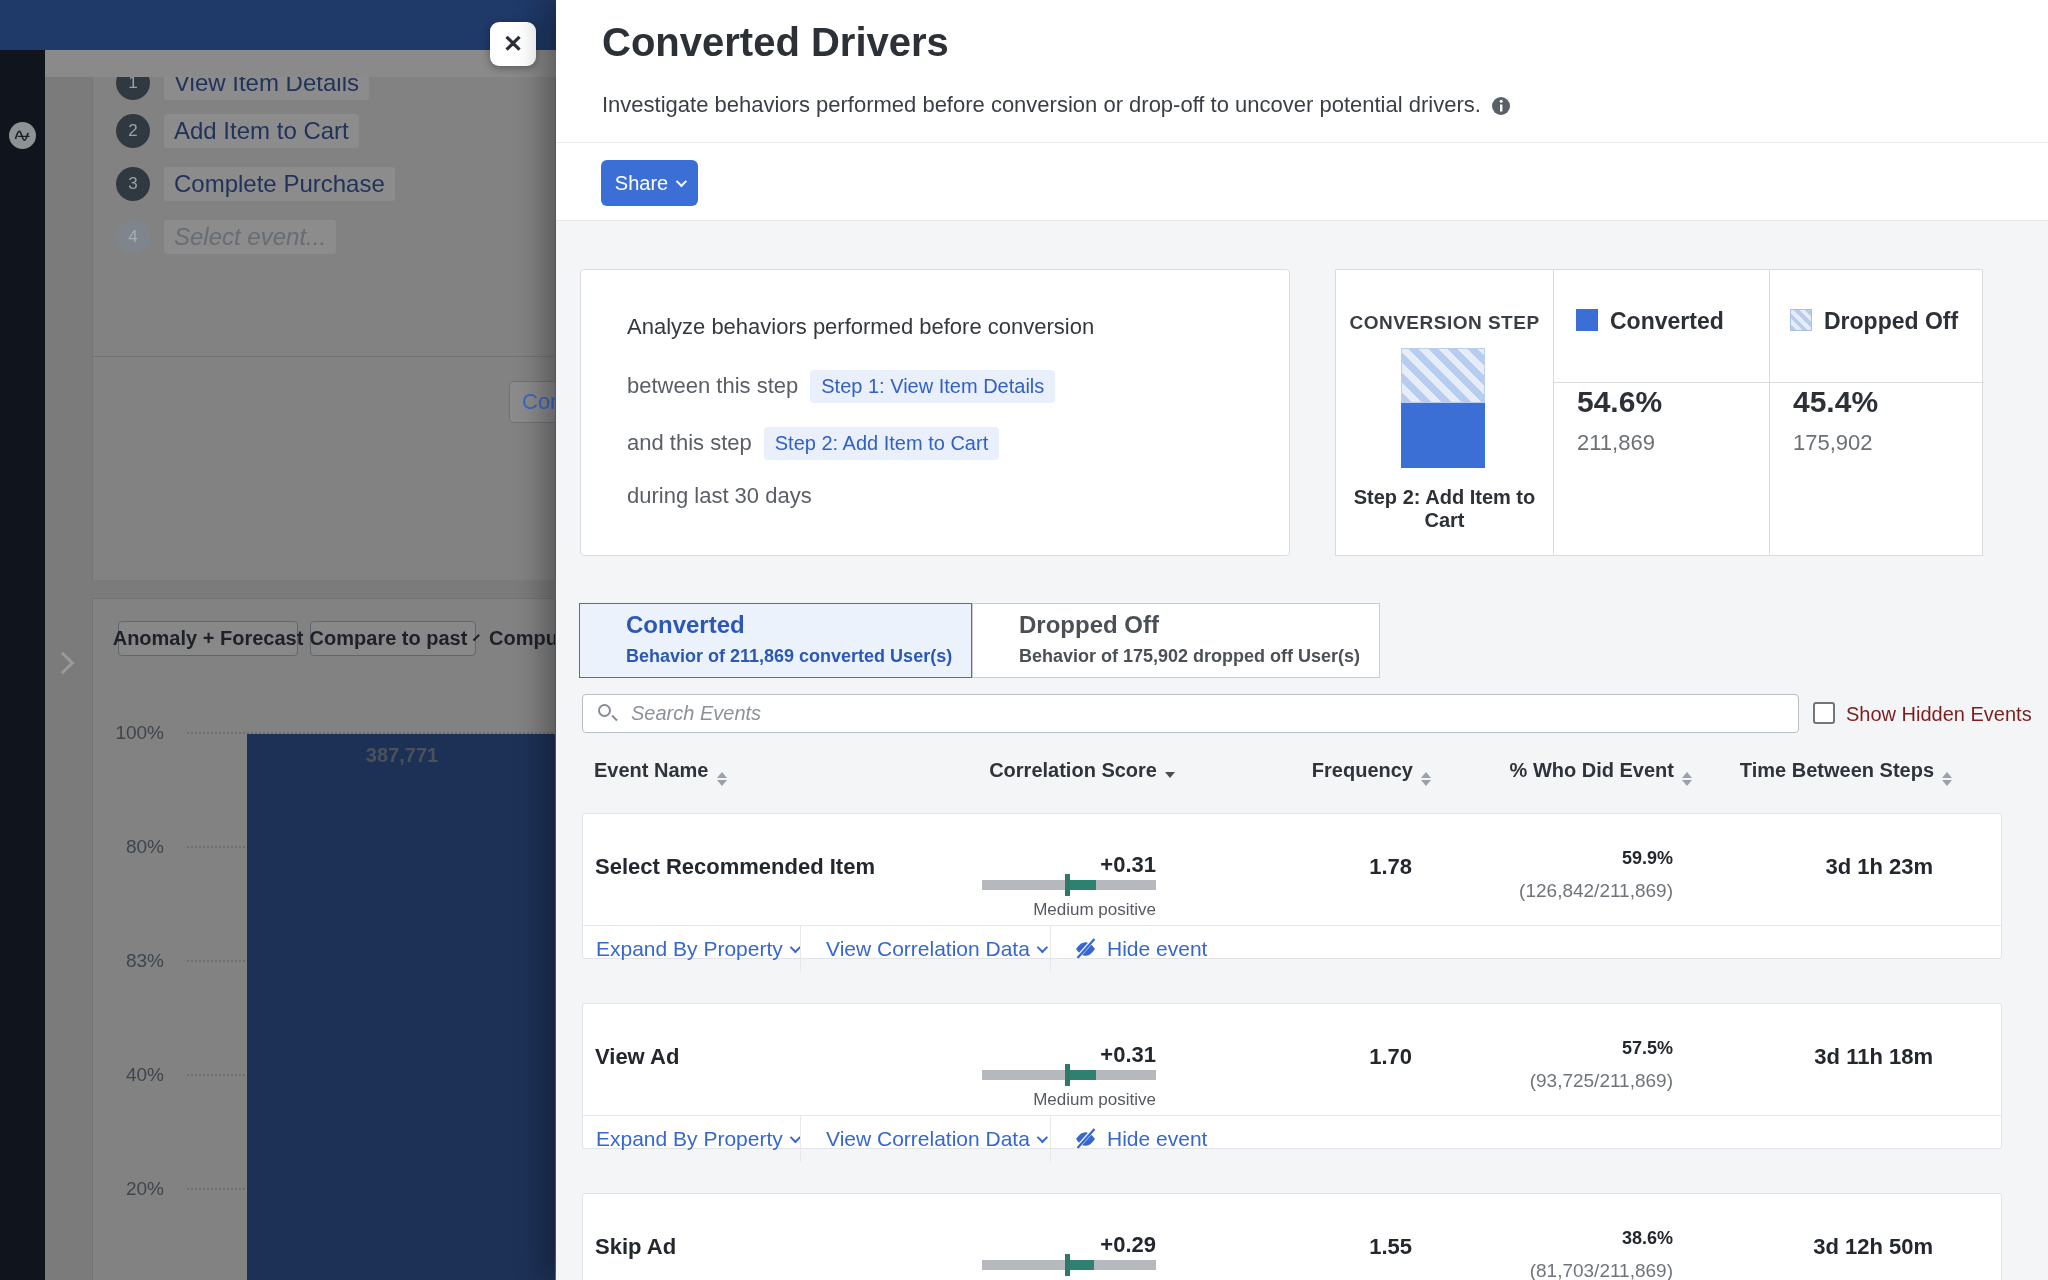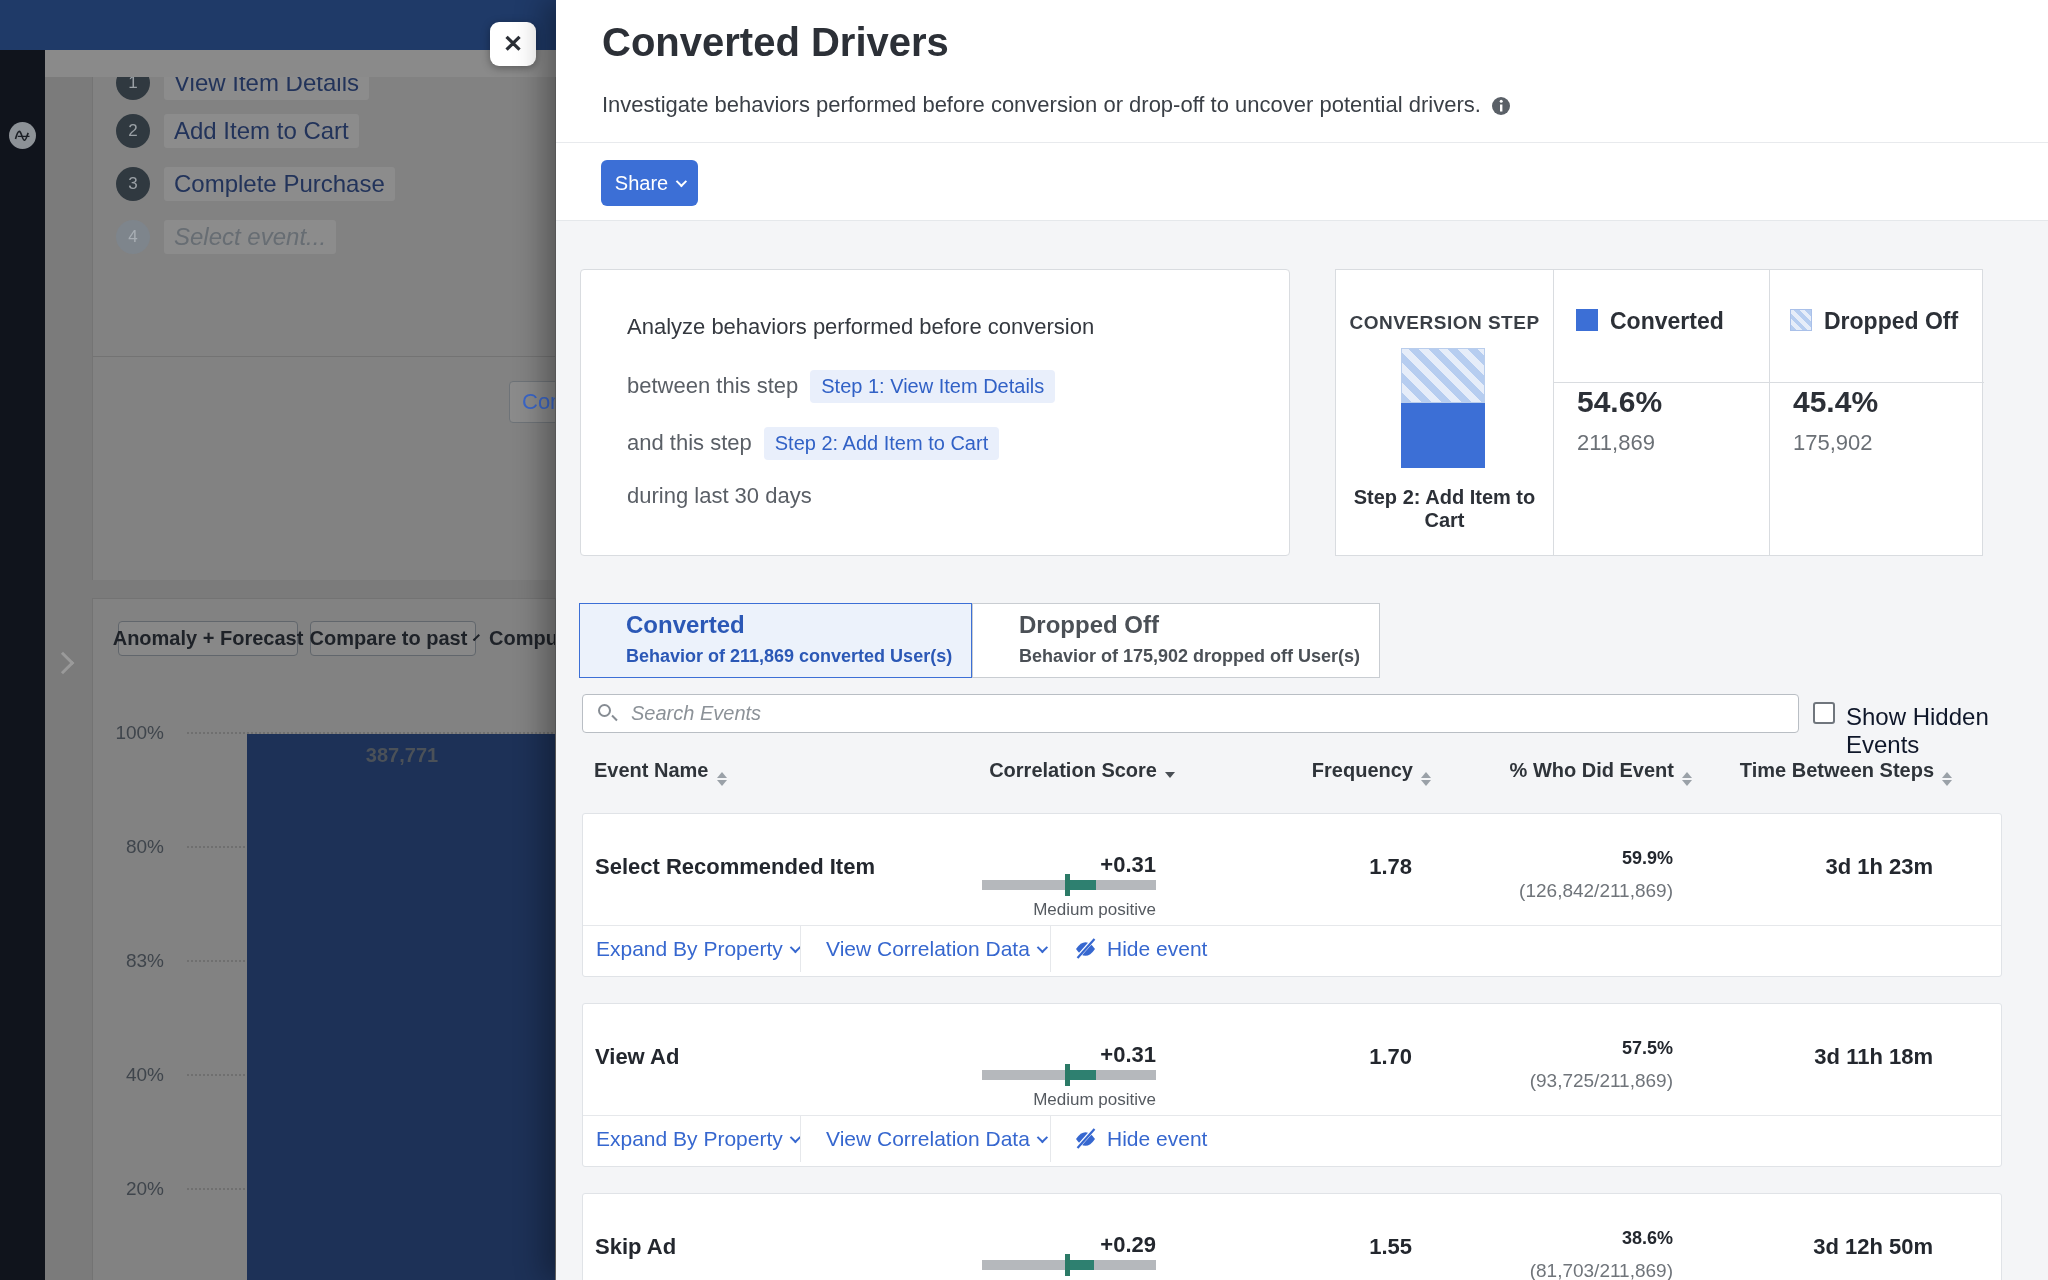--- a/index.html
+++ b/index.html
@@ -113,32 +113,32 @@
   .search-box input { position:absolute; left:48px; top:0; width:1150px; height:37px; border:none;
                       outline:none; font-size:20px; color:#3a3f46; background:transparent;
                       font-family:"Liberation Sans", sans-serif; }
   .search-box input::placeholder { font-style:italic; color:#8c9298; }
   .mag { position:absolute; left:15px; top:9px; width:13px; height:13px; border:2px solid #868c93;
          border-radius:50%; }
   .mag::after { content:""; position:absolute; left:11px; top:11px; width:7px; height:2px;
                 background:#868c93; transform:rotate(45deg); }
   .hid-check { position:absolute; left:1257px; top:481px; width:22px; height:22px; background:#fff;
                border:2px solid #70767d; border-radius:3px; cursor:pointer; }
-  .hid-label { position:absolute; left:1290px; top:482px; font-size:24px; color:#0f172a; }
+  .hid-label { position:absolute; left:1290px; top:482px; font-size:20px; color:#7f1d1d; }
 
   
   .th { position:absolute; top:538px; font-size:20px; font-weight:bold; color:#2f343a; white-space:nowrap; }
   .sort { display:inline-flex; flex-direction:column; gap:2px; margin-left:8px; transform:translateY(1px); }
   .sort b { width:0; height:0; border-left:5px solid transparent; border-right:5px solid transparent; }
   .sort .up { border-bottom:6px solid #9aa1a8; }
   .sort .dn { border-top:6px solid #9aa1a8; }
   .sort.desc .dn { border-top-color:#4a4f55; }
 
   
-  .row-card { position:absolute; left:26px; width:1420px; height:164px; background:#fff;
+  .row-card { position:absolute; left:26px; width:1420px; height:146px; background:#fff;
               border:1px solid #e0e3e7; border-radius:3px; }
   .cell { position:absolute; white-space:nowrap; font-size:22px; font-weight:bold; color:#23272e; }
   .cell.name { left:12px; top:40px; }
   .cell.freq { top:40px; right:589px; width:150px; text-align:right; }
   .cell.time { top:40px; right:68px; width:220px; text-align:right; }
   .pct-main { position:absolute; top:34px; right:328px; width:220px; text-align:right;
               font-size:18px; font-weight:bold; color:#23272e; }
   .pct-sub { position:absolute; top:66px; right:328px; width:280px; text-align:right;
              font-size:19px; color:#6f747a; }
   .corr-wrap { position:absolute; top:0; right:845px; width:200px; height:100%; }

